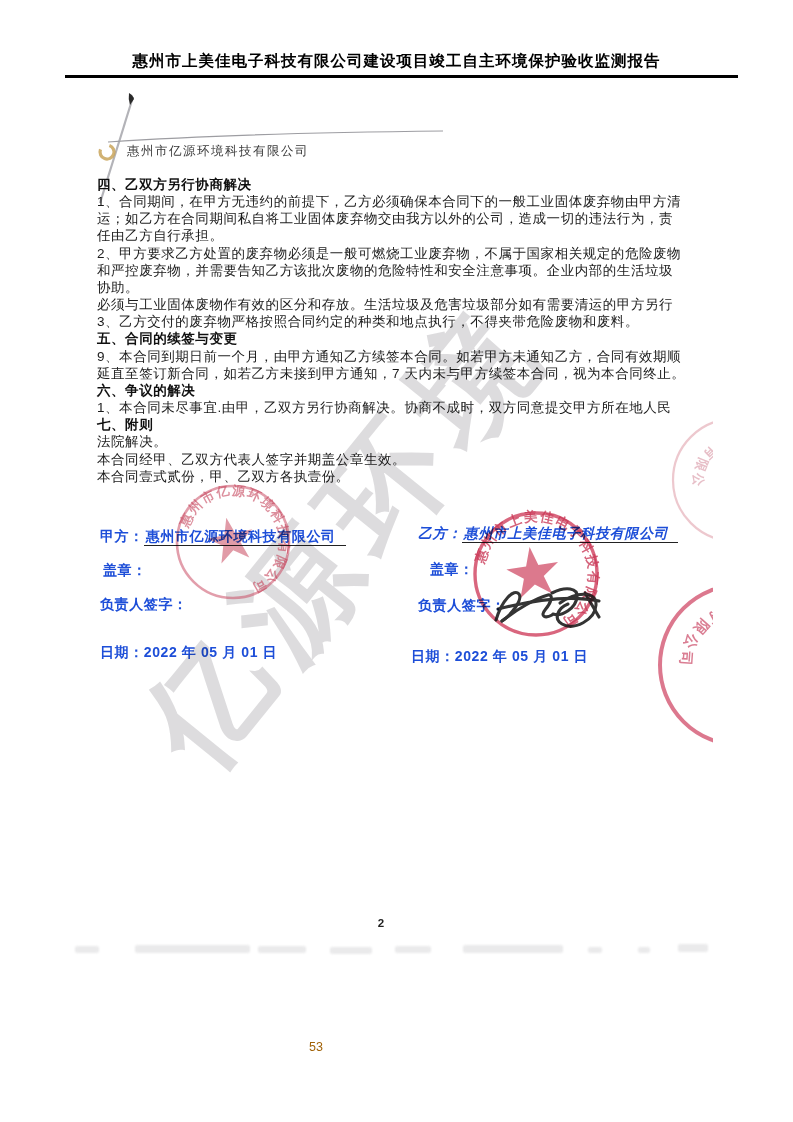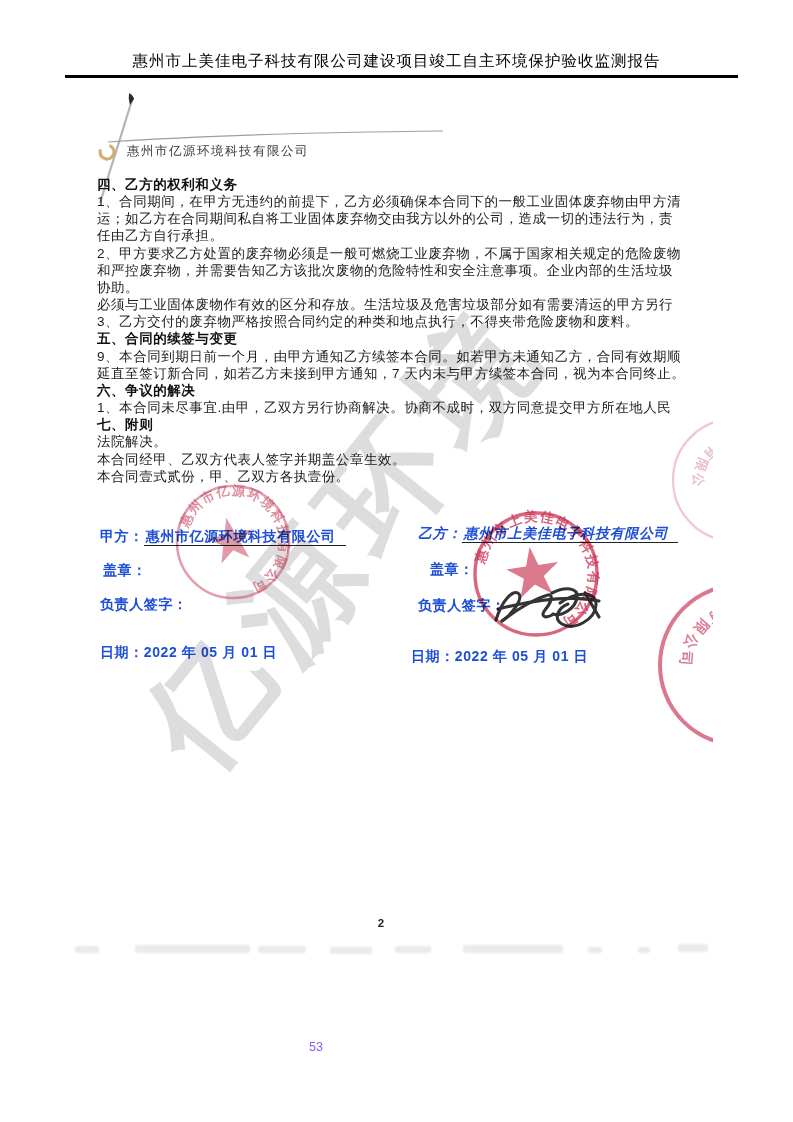--- a/index.html
+++ b/index.html
@@ -1,54 +1,54 @@
 <!DOCTYPE html>
 <html><head>
 <meta charset="utf-8">
 <style>
   html,body{margin:0;padding:0;background:#ffffff;}
   #page{position:relative;width:793px;height:1122px;background:#fff;overflow:hidden;
         font-family:"Liberation Sans","DejaVu Sans",sans-serif;color:#1c1c1c;}
   
   .rpt-title{position:absolute;top:51px;left:0;width:100%;text-align:center;
-             font-size:15.5px;font-weight:400;letter-spacing:1px;color:#000;}
+             font-size:15.5px;font-weight:700;letter-spacing:1px;color:#000;}
   .rpt-rule{position:absolute;top:75px;left:65px;width:673px;height:2.5px;background:#000;}
   
   .letterhead{position:absolute;top:143px;left:127px;font-size:12.5px;color:#3a3a3a;
               letter-spacing:1.5px;font-weight:500;}
   
   .doc{position:absolute;top:176px;left:97px;width:608px;}
   .line{font-size:13.5px;line-height:17.15px;letter-spacing:0.55px;white-space:nowrap;
         font-weight:500;color:#1b1b1b;}
   .line.bold{font-weight:700;color:#101010;}
   
   .sig{position:absolute;font-size:14px;font-weight:600;color:#1d4ed8;letter-spacing:0.6px;white-space:nowrap;}
   .uline{border-bottom:1.4px solid #222;padding:0 10px 1px 2px;}
   
   .pg-inner{position:absolute;top:917px;left:0;width:762px;text-align:center;
             font-size:11.5px;font-weight:700;color:#222;}
   .pg-outer{position:absolute;top:1040px;left:0;width:632px;text-align:center;
-            font-size:12.5px;color:#8b5cf6;}
+            font-size:12.5px;color:#a16207;}
   
   .smudge{position:absolute;background:rgba(125,125,130,0.16);filter:blur(1.2px);border-radius:2px;}
   
   #overlay{position:absolute;top:0;left:0;pointer-events:none;mix-blend-mode:multiply;}
 </style>
 </head>
 <body>
 
 <div id="page">
 
   <div class="rpt-title">惠州市上美佳电子科技有限公司建设项目竣工自主环境保护验收监测报告</div>
   <div class="rpt-rule"></div>
 
   <div class="letterhead">惠州市亿源环境科技有限公司</div>
 
   <div class="doc">
-    <div class="line bold">四、乙方的权利和义务</div>
+    <div class="line bold">四、乙双方另行协商解决</div>
     <div class="line">1、合同期间，在甲方无违约的前提下，乙方必须确保本合同下的一般工业固体废弃物由甲方清</div>
     <div class="line">运；如乙方在合同期间私自将工业固体废弃物交由我方以外的公司，造成一切的违法行为，责</div>
     <div class="line">任由乙方自行承担。</div>
     <div class="line">2、甲方要求乙方处置的废弃物必须是一般可燃烧工业废弃物，不属于国家相关规定的危险废物</div>
     <div class="line">和严控废弃物，并需要告知乙方该批次废物的危险特性和安全注意事项。企业内部的生活垃圾</div>
     <div class="line">协助。</div>
     <div class="line">必须与工业固体废物作有效的区分和存放。生活垃圾及危害垃圾部分如有需要清运的甲方另行</div>
     <div class="line">3、乙方交付的废弃物严格按照合同约定的种类和地点执行，不得夹带危险废物和废料。</div>
     <div class="line bold">五、合同的续签与变更</div>
     <div class="line">9、本合同到期日前一个月，由甲方通知乙方续签本合同。如若甲方未通知乙方，合同有效期顺</div>

